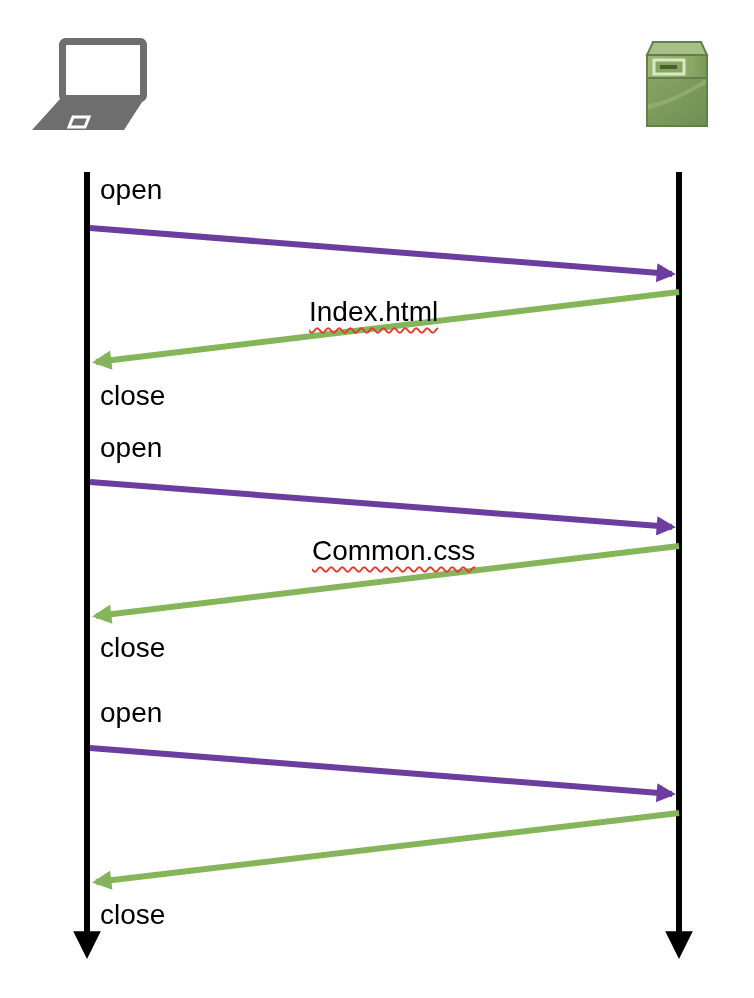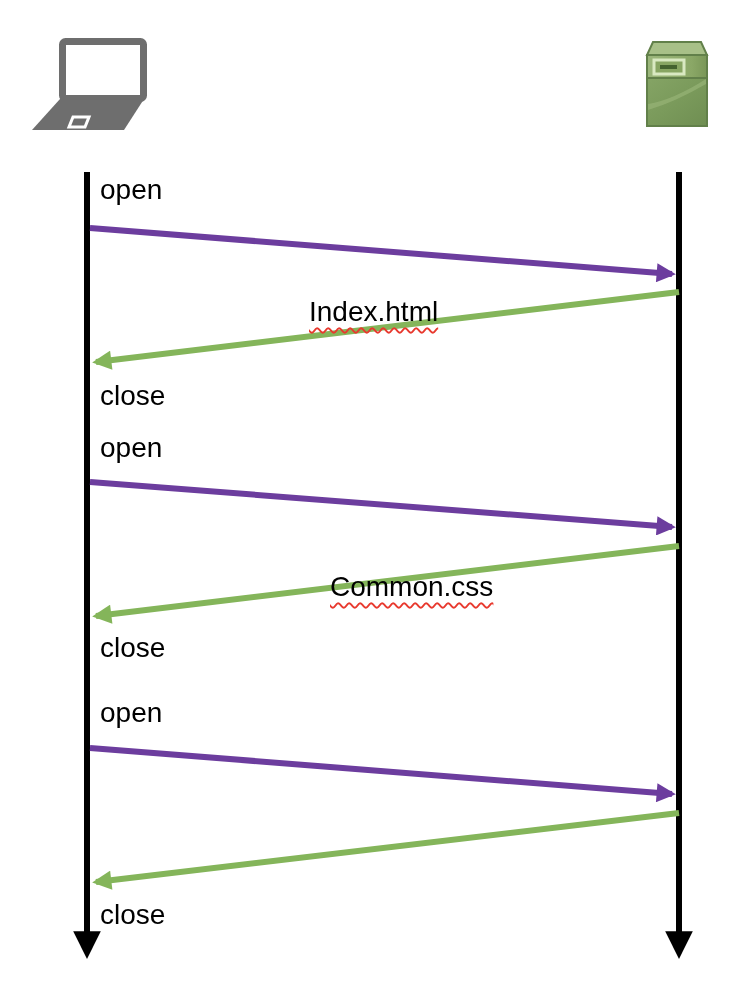--- a/index.html
+++ b/index.html
@@ -96,19 +96,19 @@
 
     <line class="request-stroke" x1="90" y1="748" x2="672" y2="794" marker-end="url(#mk-request)"></line>
     <line class="response-stroke" x1="679" y1="813" x2="96" y2="882" marker-end="url(#mk-response)"></line>
   </svg>
 
   <div class="msg-label" style="left:100px; top:173px;">open</div>
   <div class="resource-label" style="left:309px; top:295px;">Index.html</div>
   <div class="msg-label" style="left:100px; top:379px;">close</div>
 
   <div class="msg-label" style="left:100px; top:431px;">open</div>
-  <div class="resource-label" style="left:330px; top:534px;margin-top:36px;">Common.css</div>
+  <div class="resource-label" style="left:312px; top:534px;">Common.css</div>
   <div class="msg-label" style="left:100px; top:631px;">close</div>
 
   <div class="msg-label" style="left:100px; top:696px;">open</div>
   <div class="msg-label" style="left:100px; top:898px;">close</div>
 
 </div>
 
 </body></html>

